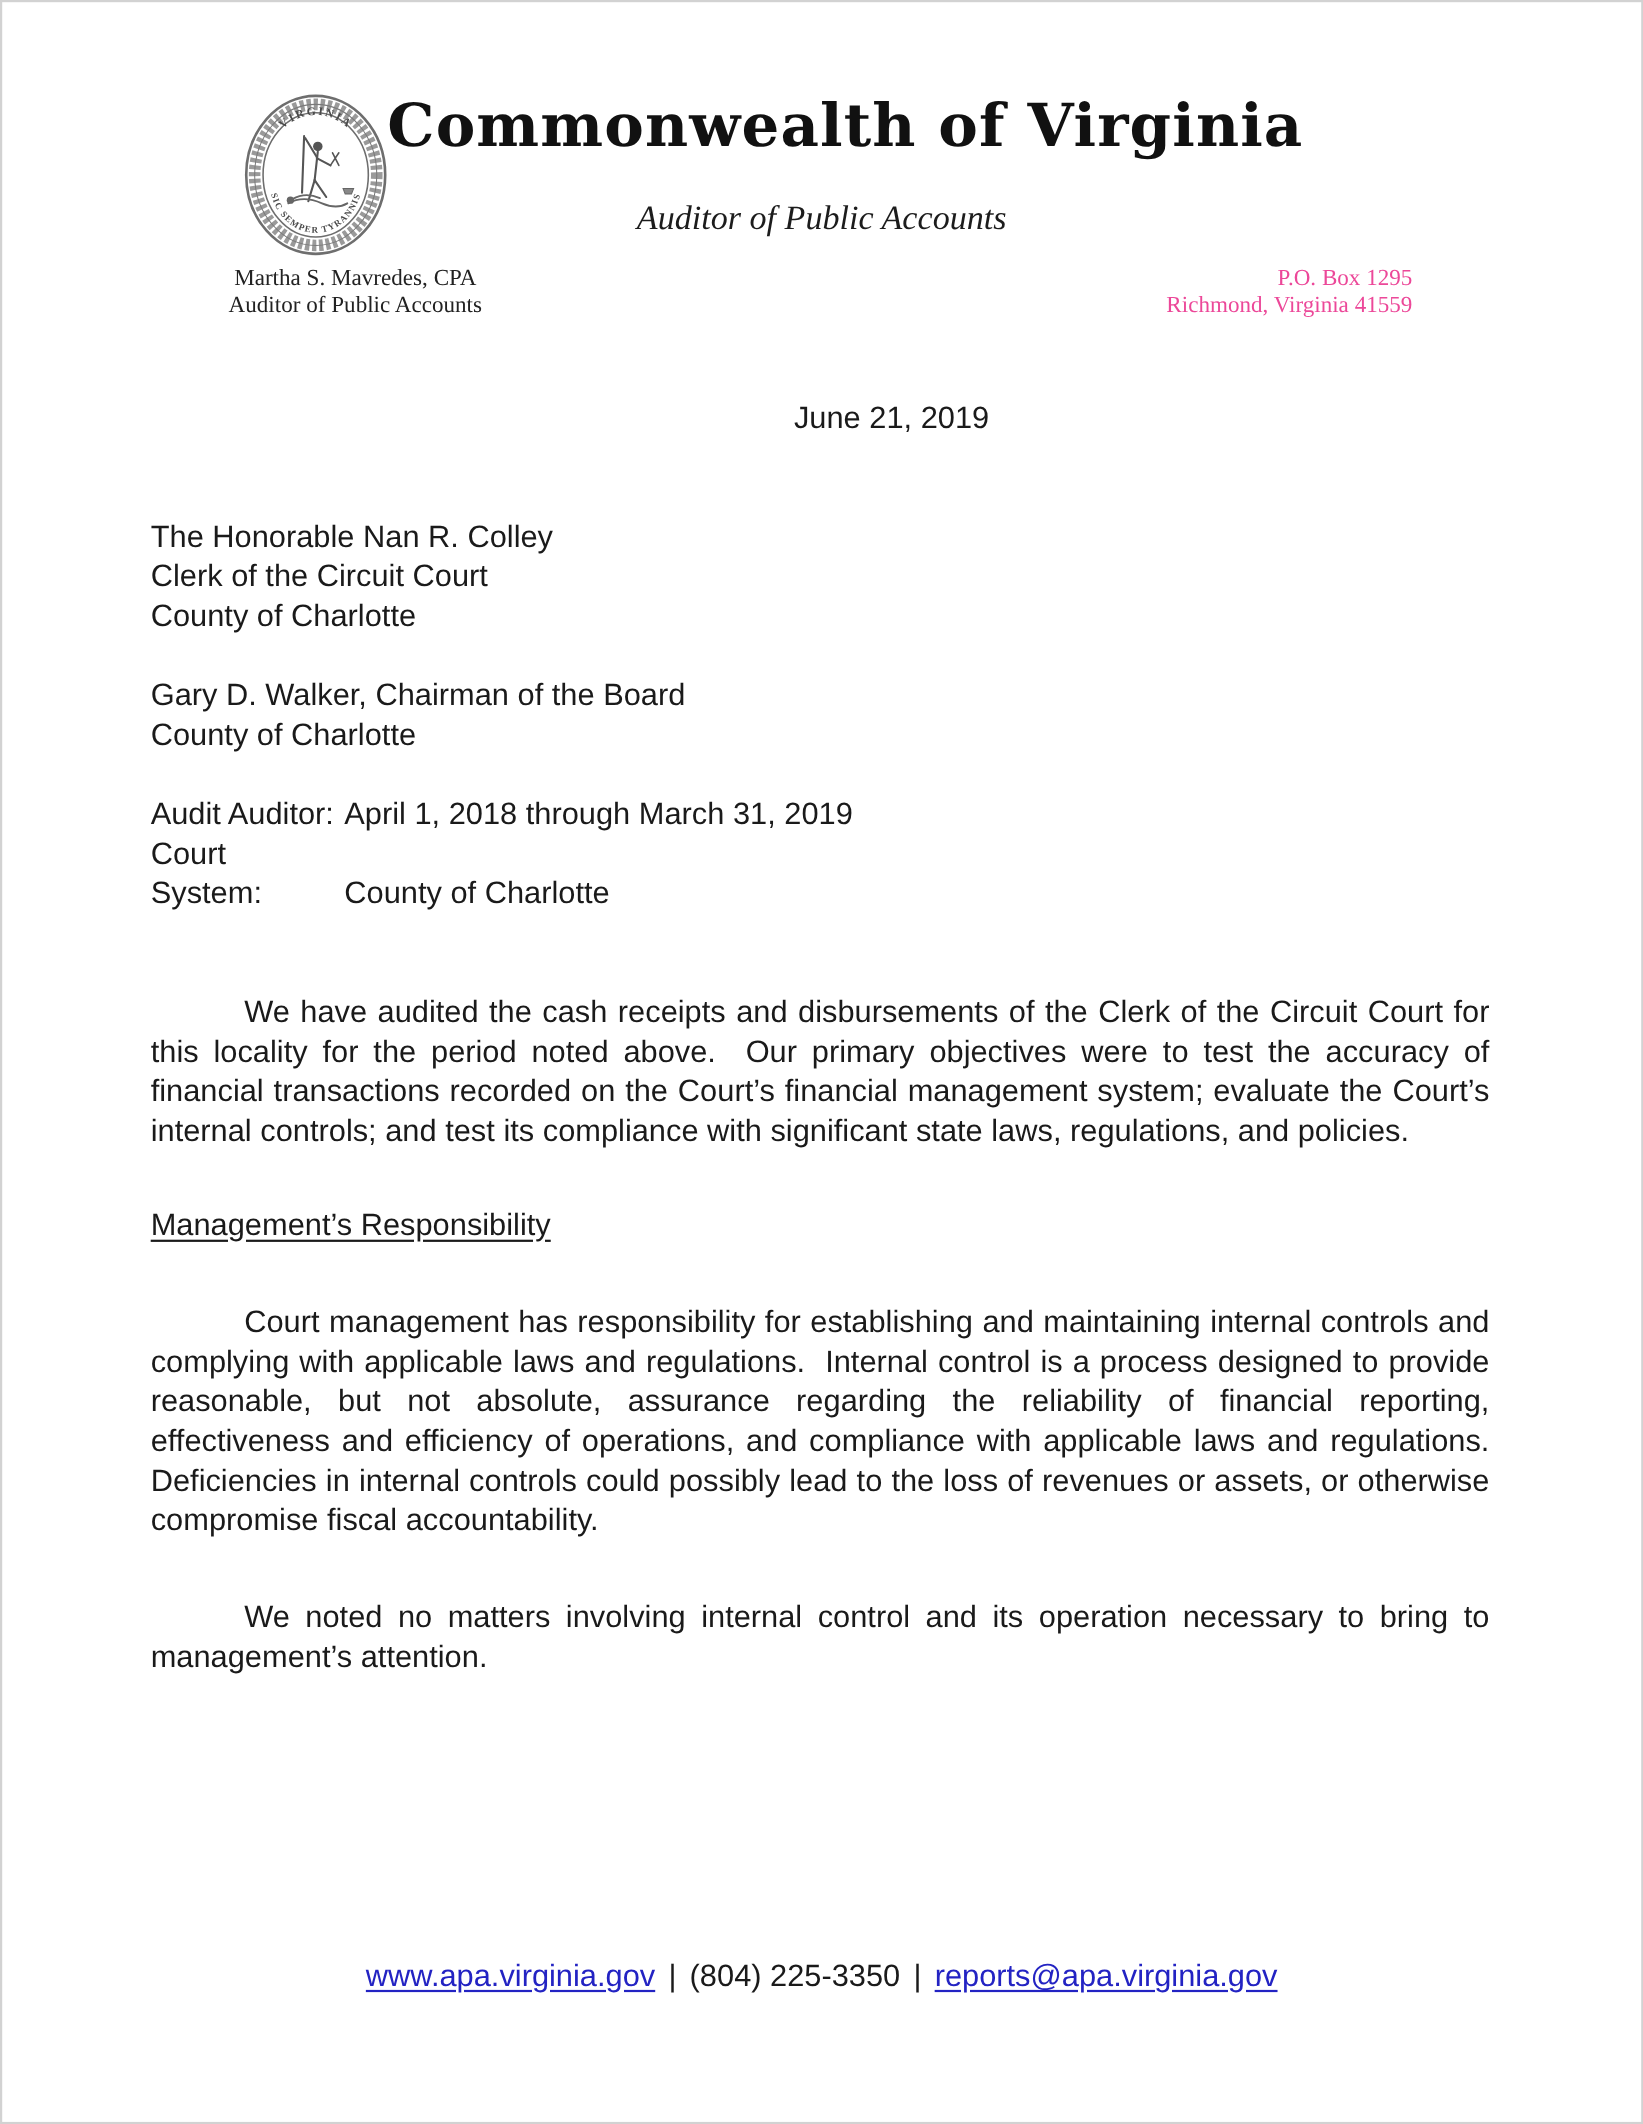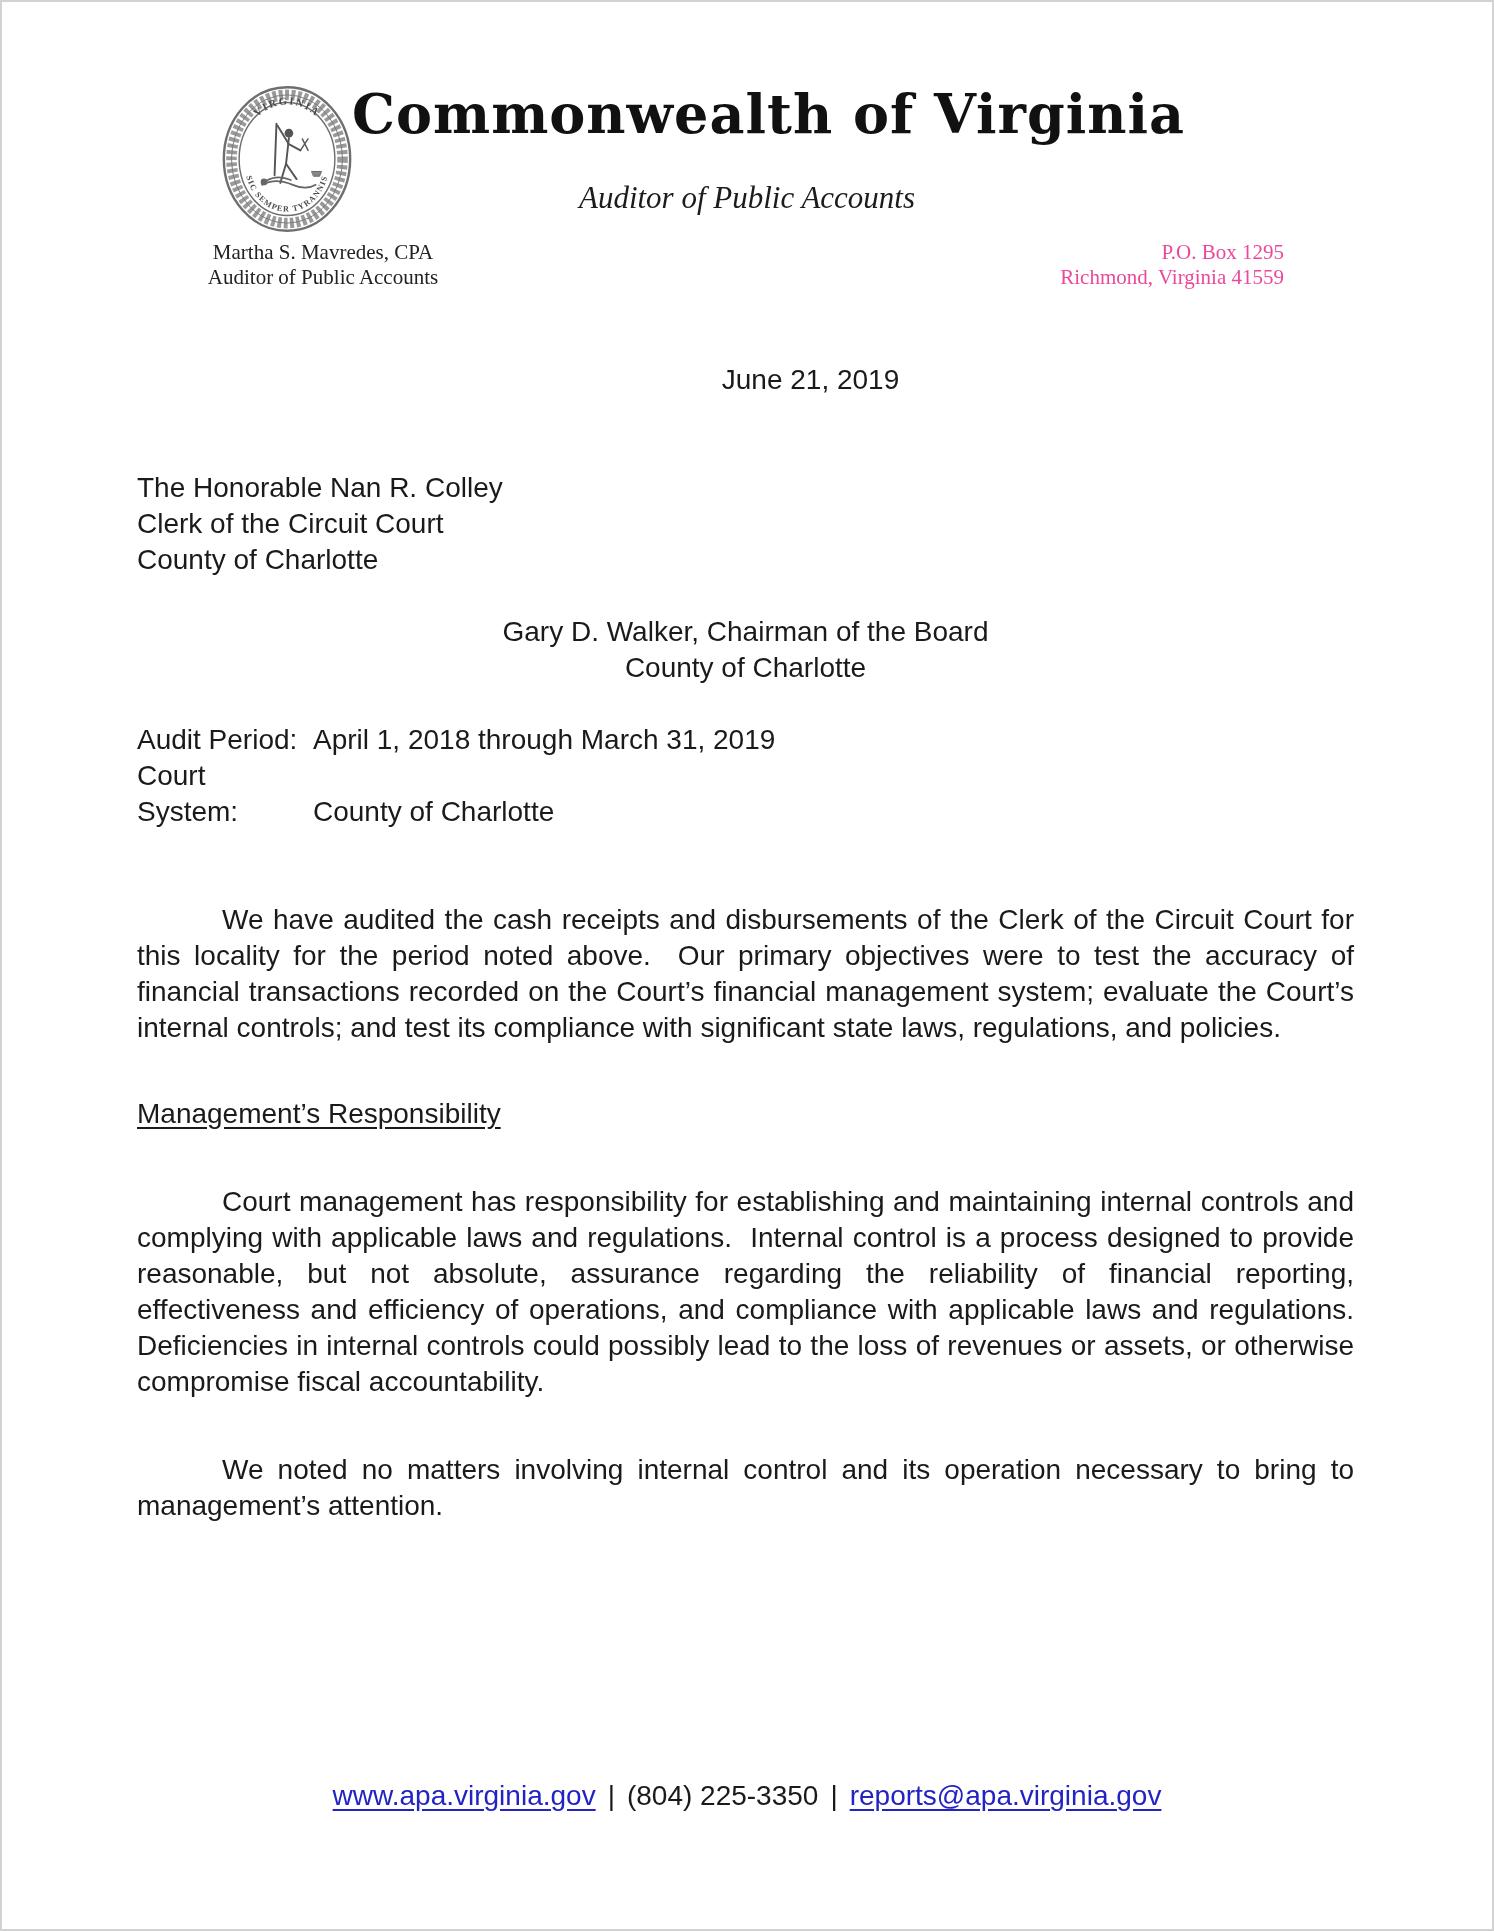--- a/index.html
+++ b/index.html
@@ -69,21 +69,21 @@
     line-height: 36px;
     color: #1a1a1a;
   }
   .date-line {
     margin-top: 60px;
     text-align: center;
     position: relative;
     left: 65px;
   }
   .recipient-block { margin-top: 72px; }
-  .recipient-block + .recipient-block { margin-top: 36px; text-align: center; }
+  .recipient-block + .recipient-block { margin-top: 36px; }
   .audit-block { margin-top: 36px; }
   .field-label { display: inline-block; width: 176px; }
   .para {
     margin-top: 72px;
     text-align: justify;
     text-indent: 85px;
     white-space: pre-wrap;
   }
   .para.follow { margin-top: 52px; }
   .section-heading {
@@ -185,21 +185,21 @@
       <div>County of Charlotte</div>
     </div>
 
     <div class="recipient-block">
       <div>Gary D. Walker, Chairman of the Board</div>
       <div>County of Charlotte</div>
     </div>
 
     <div class="audit-block">
       <div>
-        <span class="field-label">Audit Period:</span><span>April 1, 2018 through March 31, 2019</span>
+        <span class="field-label">Audit Auditor:</span><span>April 1, 2018 through March 31, 2019</span>
       </div>
       <div>
         <span class="field-label">Court System:</span><span>County of Charlotte</span>
       </div>
     </div>
 
     <p class="para">We have audited the cash receipts and disbursements of the Clerk of the Circuit Court for this locality for the period noted above.  Our primary objectives were to test the accuracy of financial transactions recorded on the Court’s financial management system; evaluate the Court’s internal controls; and test its compliance with significant state laws, regulations, and policies.</p>
 
     <div class="section-heading">Management’s Responsibility</div>
 

